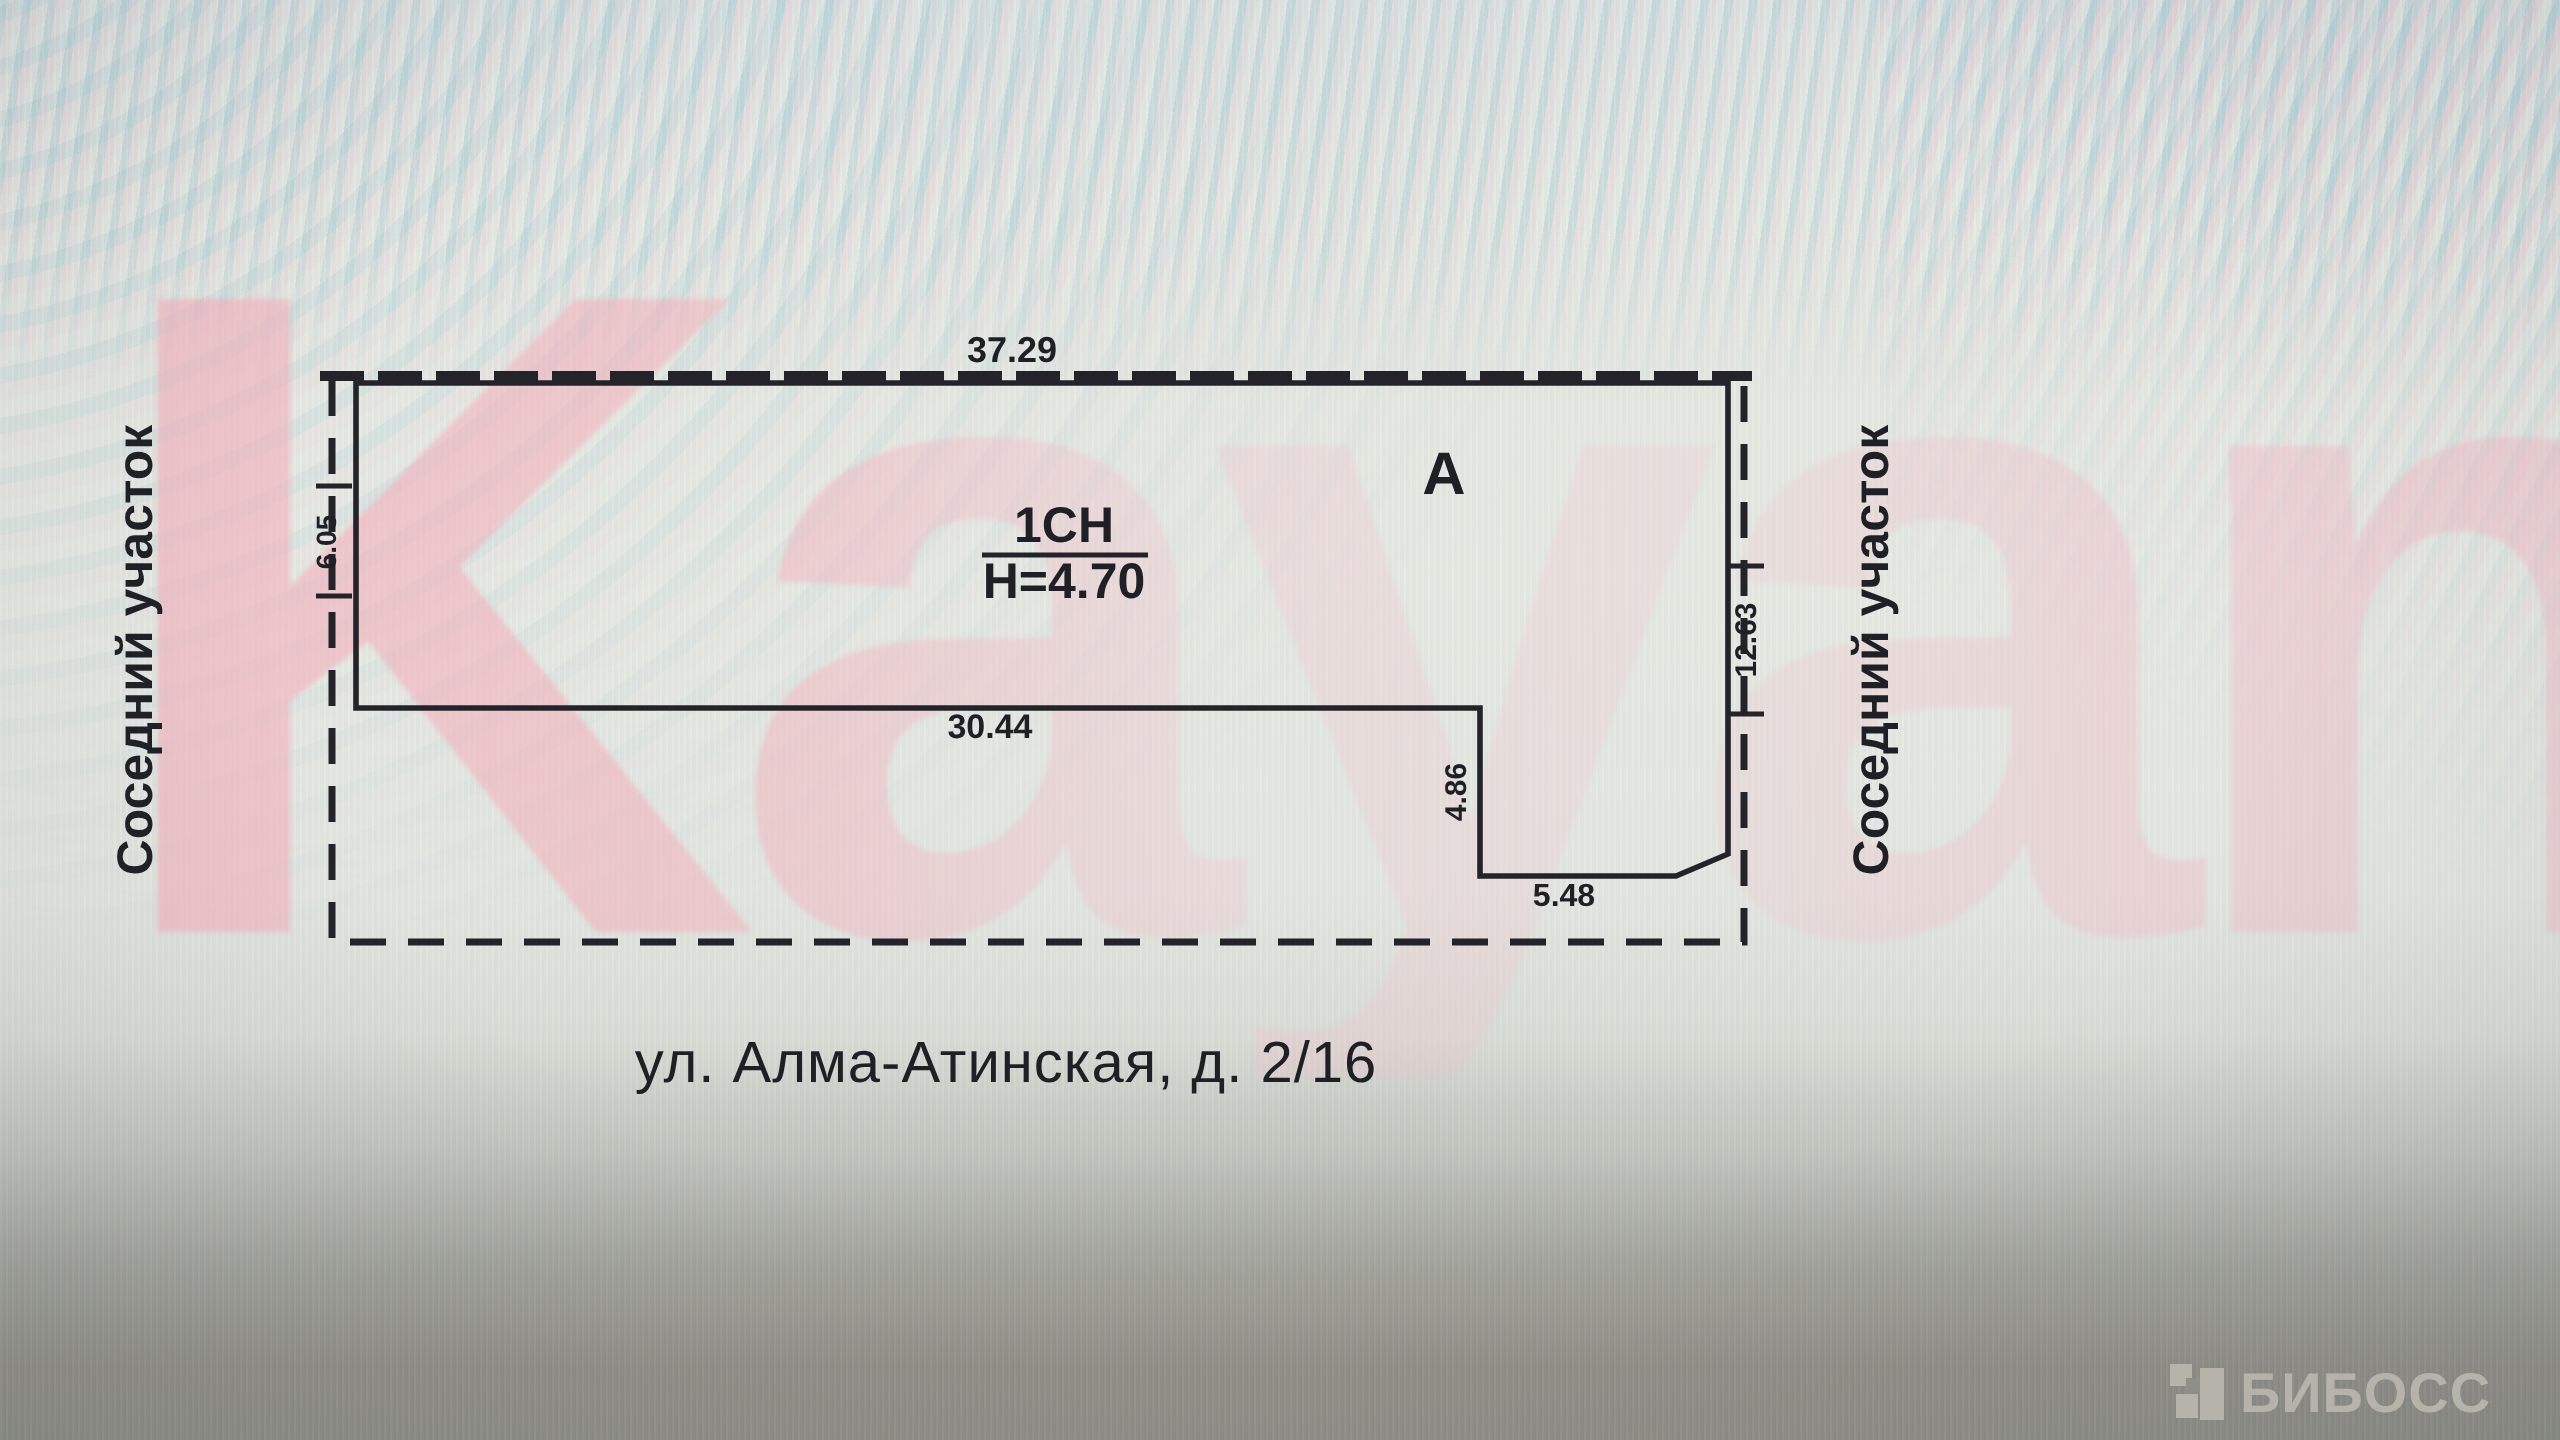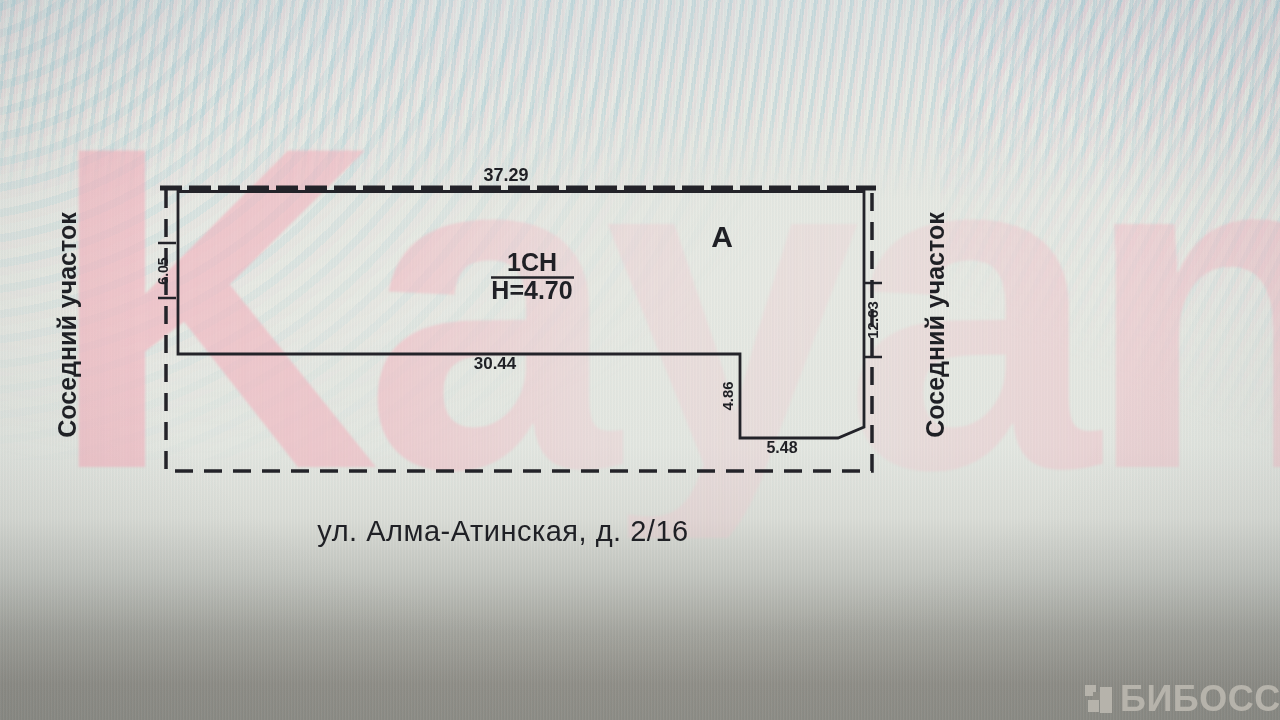--- a/index.html
+++ b/index.html
@@ -68,21 +68,21 @@
   .dim{font-weight:bold;}
   .lbl{font-weight:bold;fill:#16161c;}
   .neighbor{font-weight:bold;}
   .addr{font-weight:400;fill:#3c4046;letter-spacing:0.5px;}
   .outline{stroke:#232329;fill:none;}
   .footer-logo{
     position:absolute;left:1084px;top:681px;
     display:flex;align-items:center;gap:5px;
   }
   .footer-logo .logo-text{
-    font-size:36px;font-weight:bold;letter-spacing:0.5px;
+    font-size:28px;font-weight:bold;letter-spacing:0.5px;
     color:#b6b3ab;line-height:1;
   }
 </style>
 </head>
 <body>
 
 <div class="screen">
 
   <div class="moire moire-top"></div>
   <div class="moire moire-wave"></div>

